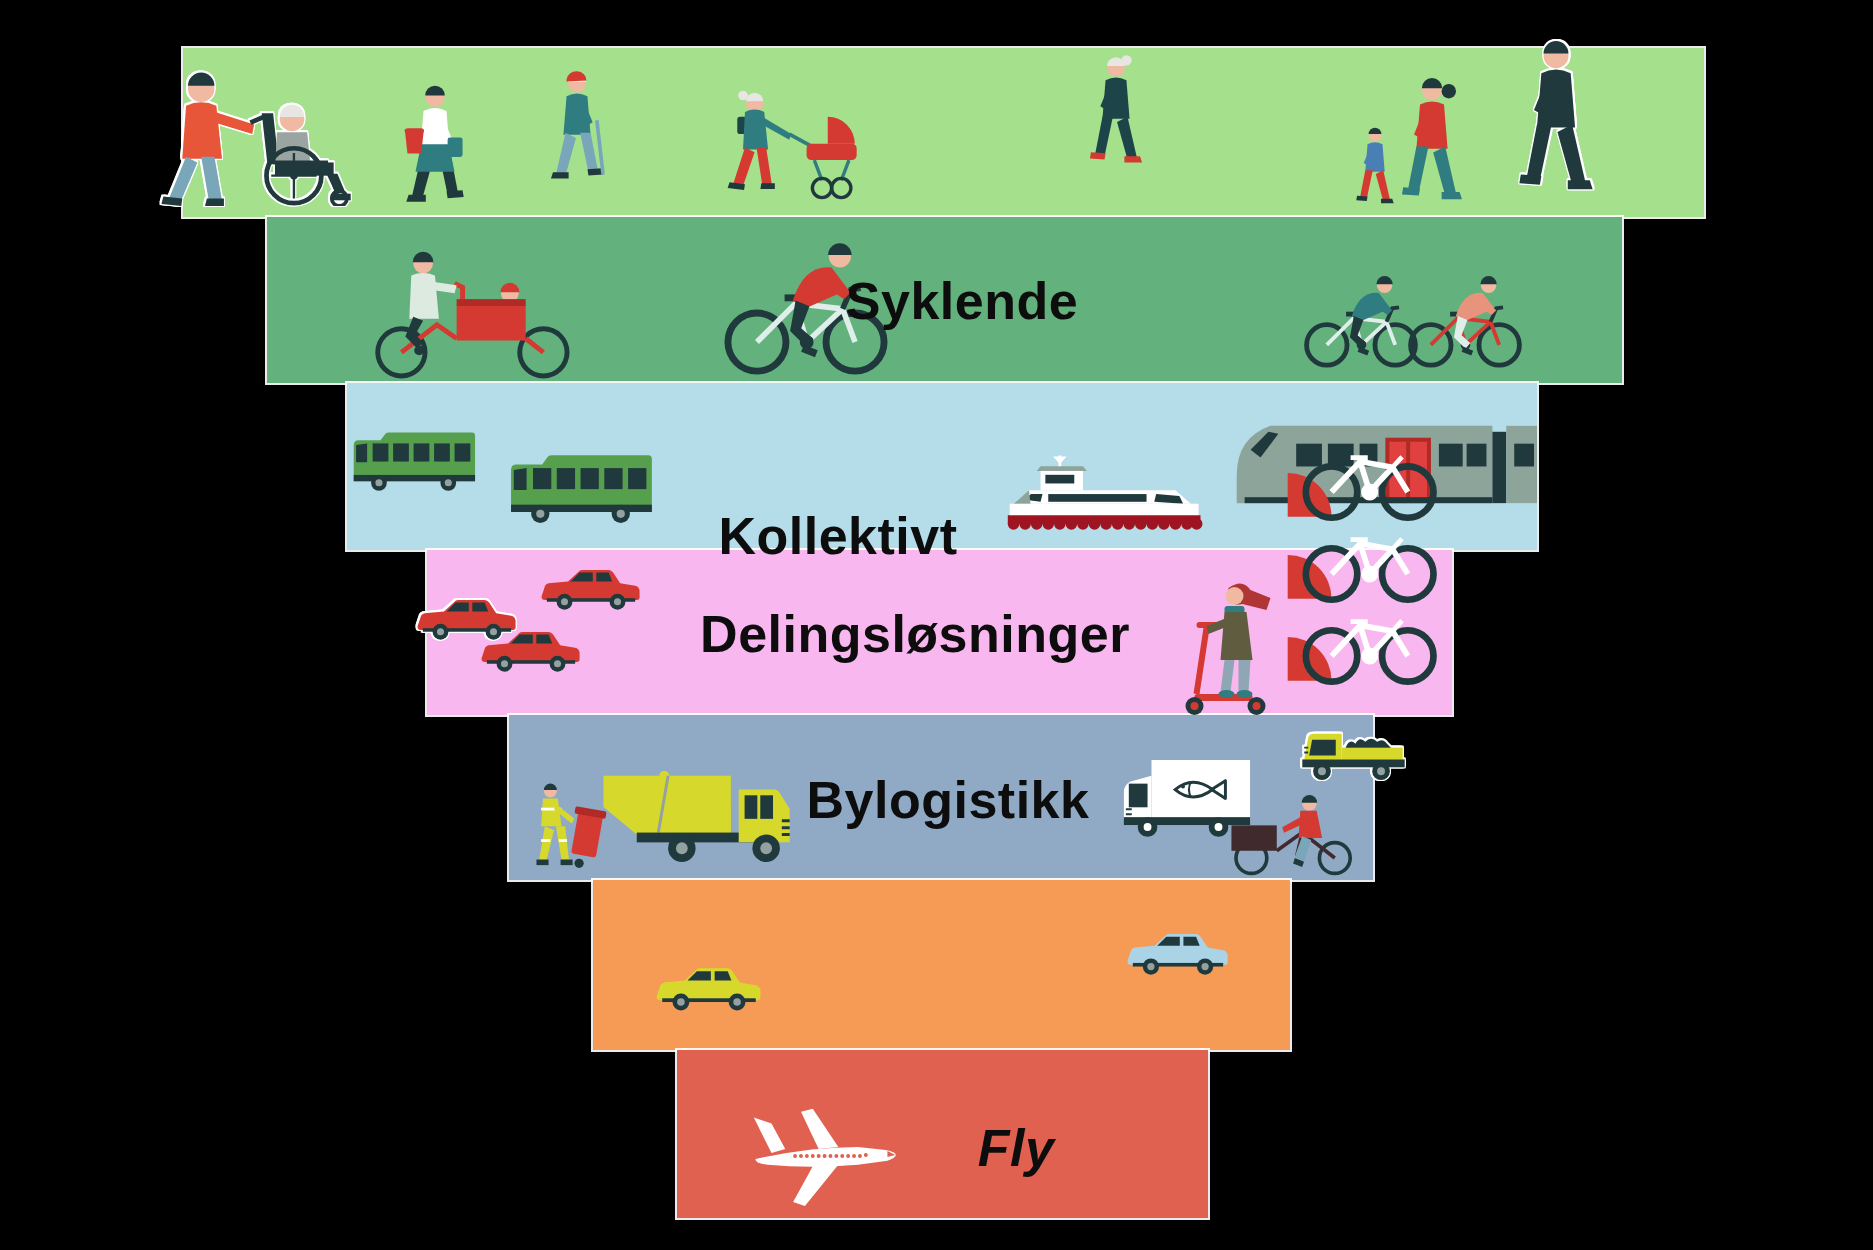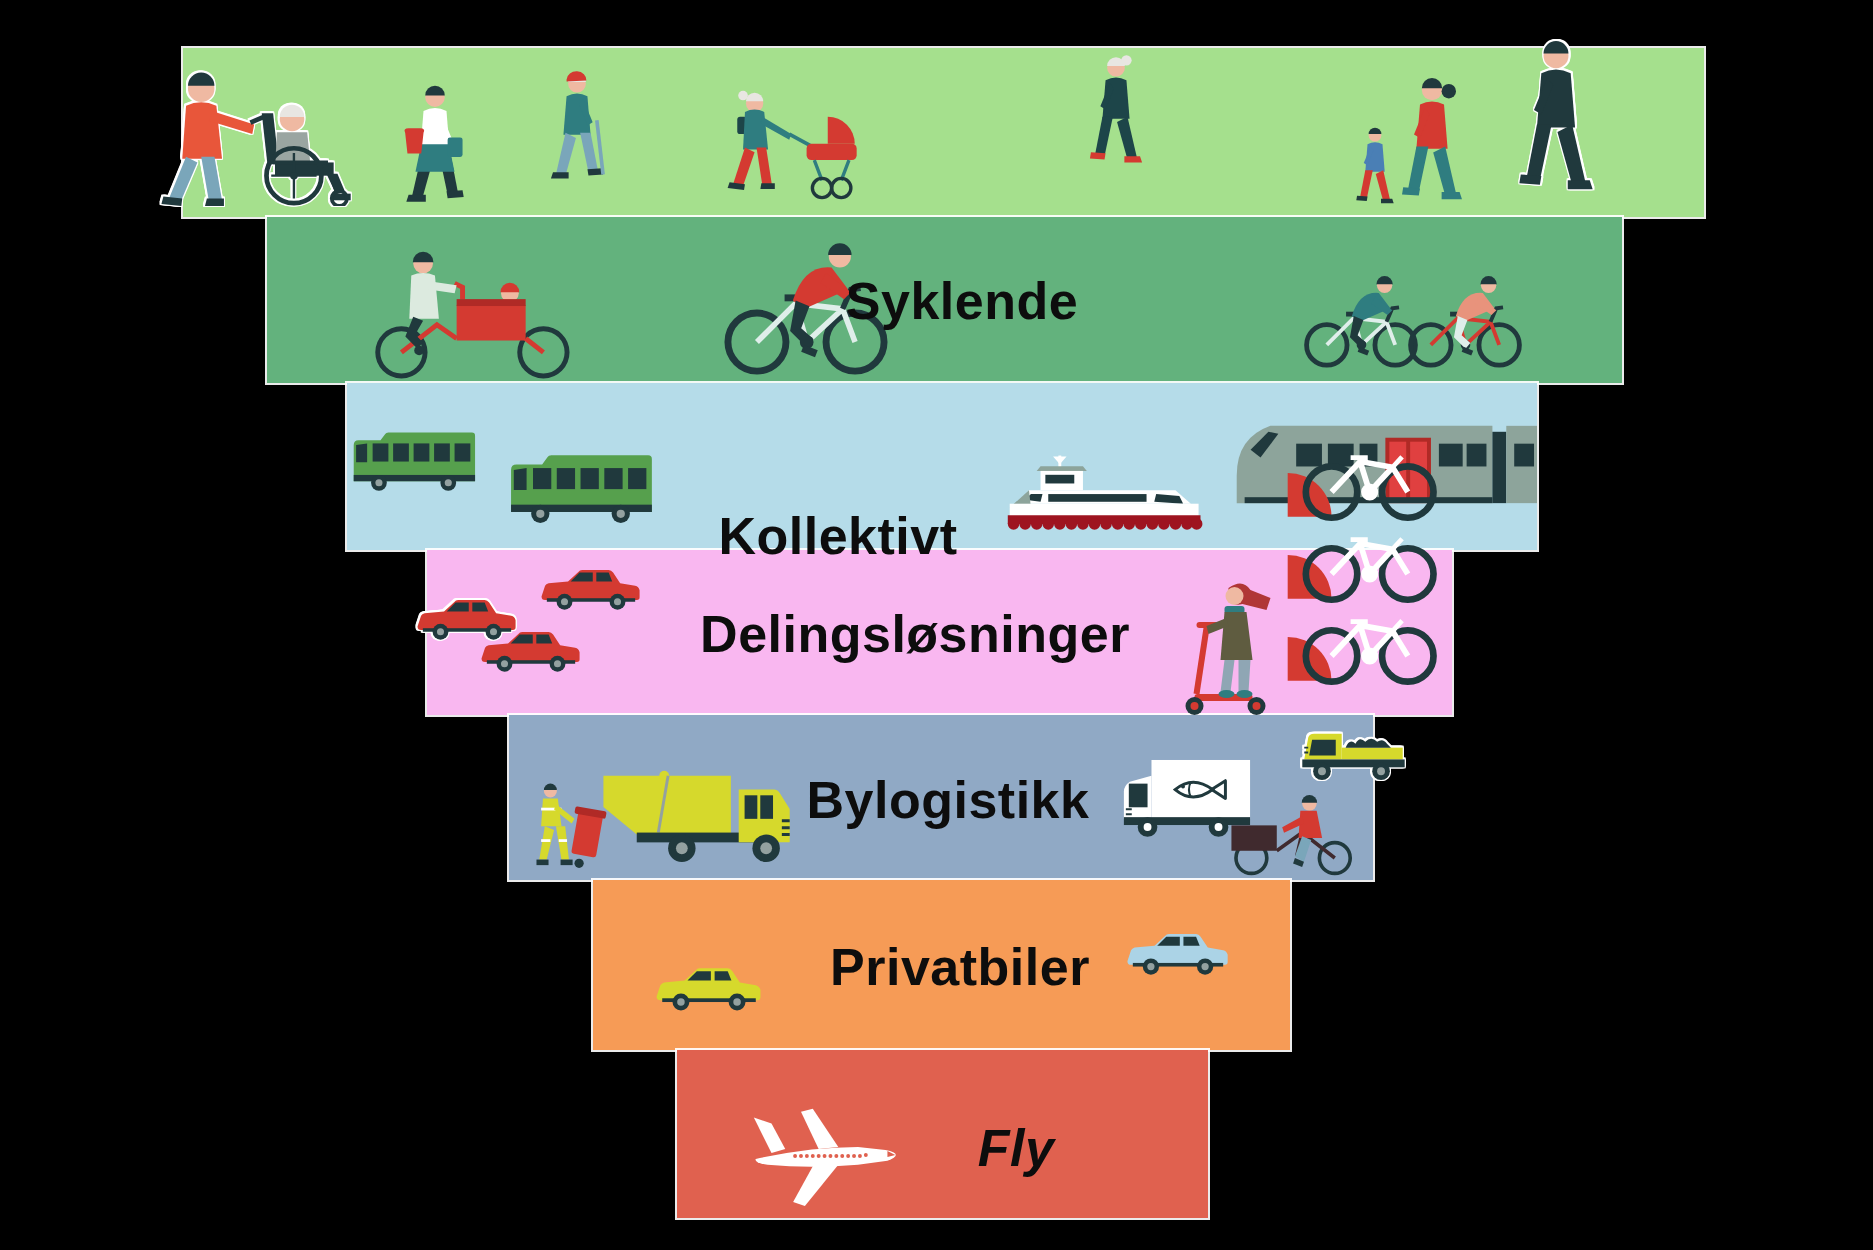--- a/index.html
+++ b/index.html
@@ -94,21 +94,20 @@
   <div class="band band-3"></div>
   <div class="band band-4"></div>
   <div class="band band-5"></div>
   <div class="band band-6"></div>
   <div class="band band-7"></div>
 
   <div class="label lbl-2">Syklende</div>
   <div class="label lbl-3">Kollektivt</div>
   <div class="label lbl-5">Bylogistikk</div>
   <div class="label lbl-4">Delingsløsninger</div>
-  <div class="label lbl-6">Privatbiler</div>
   <div class="label lbl-7">Fly</div>
 
   <svg class="fig outlined" style="left:152px;top:64px;width:246px;height:142px" viewBox="0 0 260 150">
     <circle cx="52" cy="26" r="14" fill="var(--skin)"></circle>
     <path d="M38,23 A14,14 0 0 1 66,23 Z" fill="var(--ink)"></path>
     <path d="M36,44 Q52,37 68,44 L74,100 L32,100 Z" fill="var(--coral)"></path>
     <path d="M64,50 L108,64 L106,74 L60,60 Z" fill="var(--coral)"></path>
     <path d="M36,98 L18,142 L30,146 L48,104 Z" fill="var(--denim)"></path>
     <path d="M52,98 L60,144 L74,144 L66,98 Z" fill="var(--denim)"></path>
     <path d="M12,140 L32,142 L31,150 L10,148 Z" fill="var(--ink)"></path>

